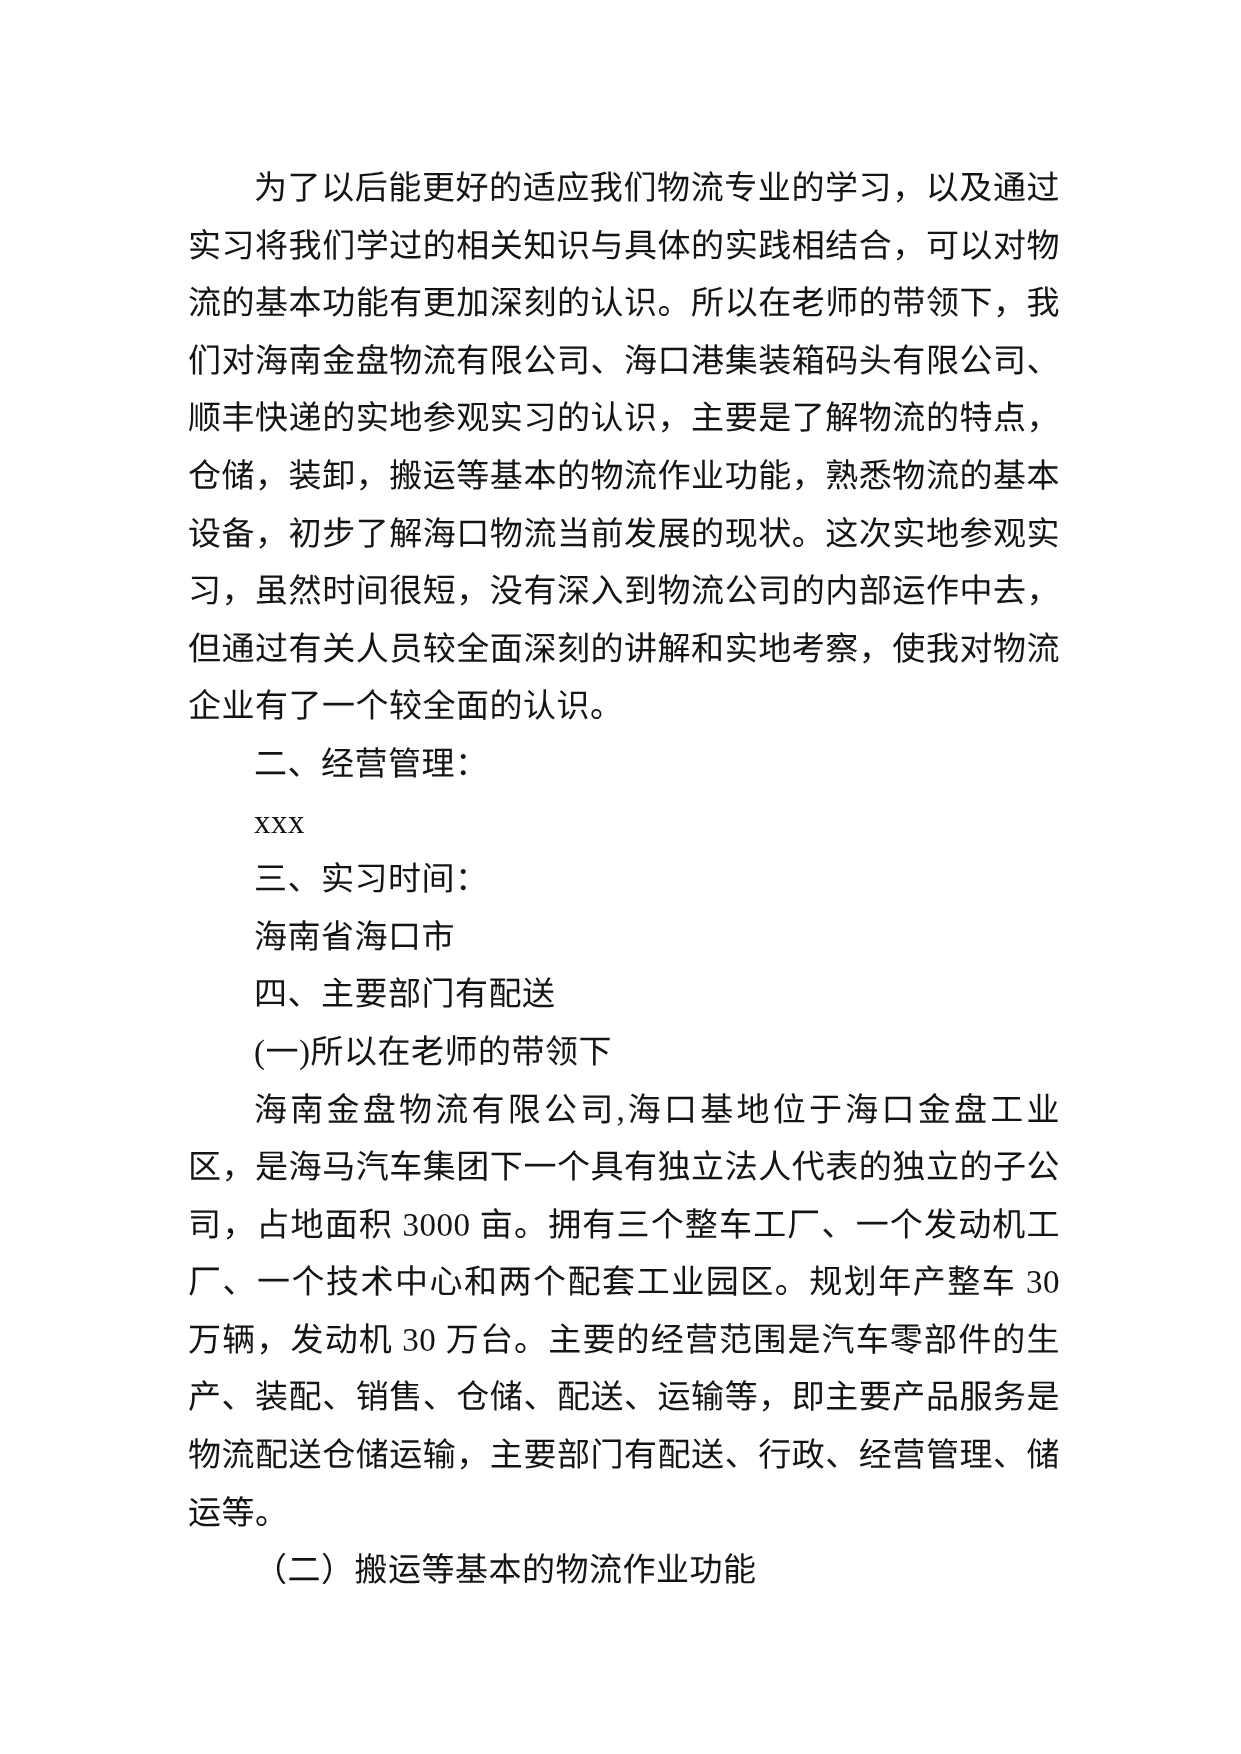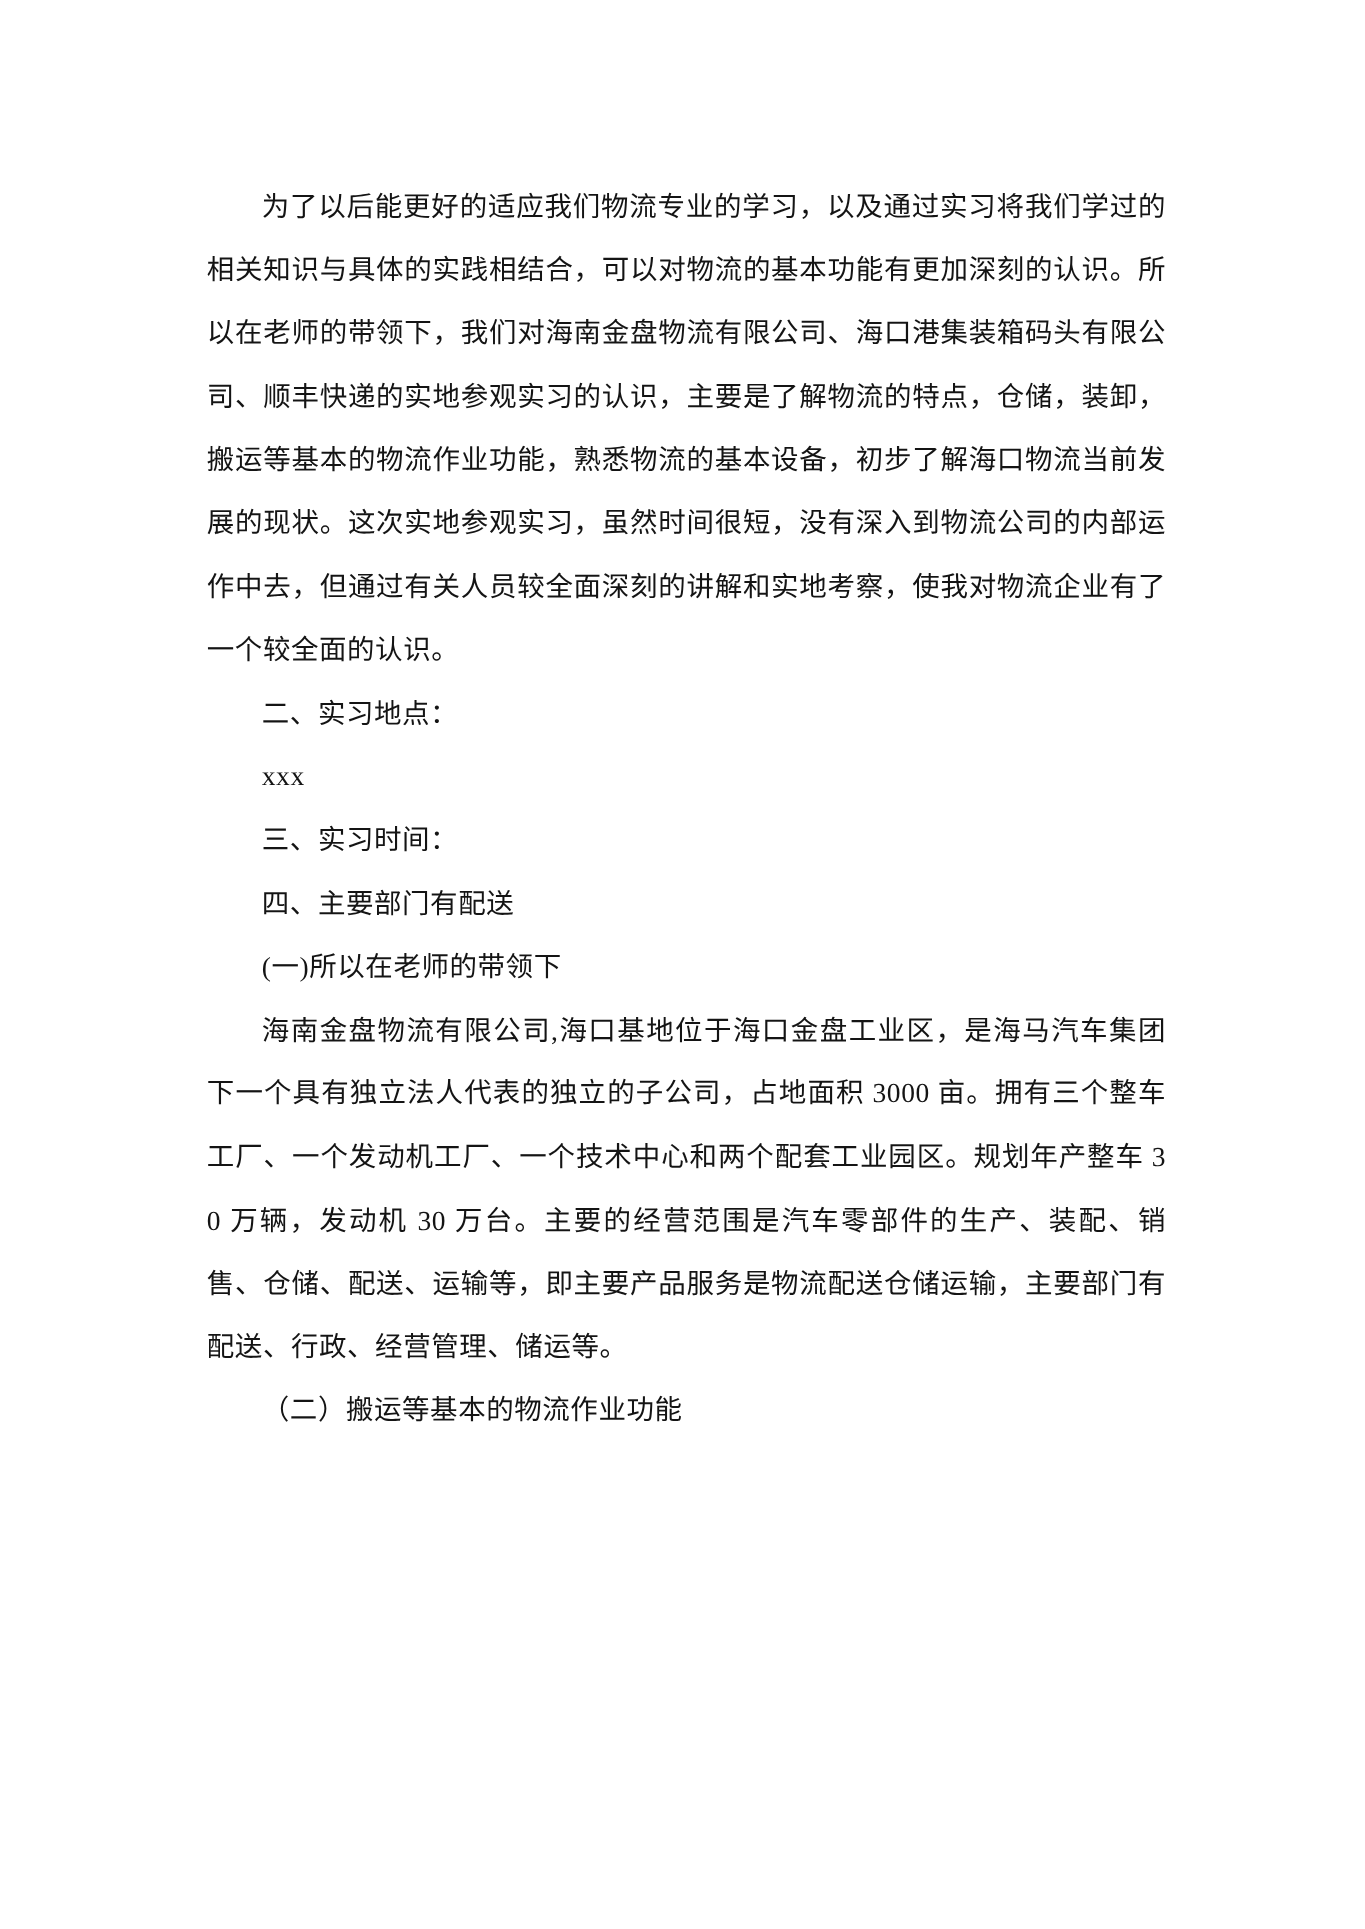--- a/index.html
+++ b/index.html
@@ -21,41 +21,42 @@
     width: 1241px;
     height: 1754px;
     background: #ffffff;
   }
   .doc-body {
     position: absolute;
     left: 188px;
     top: 160px;
     width: 872px;
     color: #141414;
-    font-size: 25px;
+    font-size: 33px;
     line-height: 57.6px;
     text-align: justify;
     text-justify: inter-character;
     letter-spacing: 0.5px;
     font-weight: 400;
   }
   .para {
     margin: 0;
     padding: 0;
     text-indent: 2em;
     word-break: break-all;
   }
 </style>
 </head>
 <body>
 
 <div class="page">
   <div class="doc-body" id="doc-body">
       <p class="para">为了以后能更好的适应我们物流专业的学习，以及通过实习将我们学过的相关知识与具体的实践相结合，可以对物流的基本功能有更加深刻的认识。所以在老师的带领下，我们对海南金盘物流有限公司、海口港集装箱码头有限公司、顺丰快递的实地参观实习的认识，主要是了解物流的特点，仓储，装卸，搬运等基本的物流作业功能，熟悉物流的基本设备，初步了解海口物流当前发展的现状。这次实地参观实习，虽然时间很短，没有深入到物流公司的内部运作中去，但通过有关人员较全面深刻的讲解和实地考察，使我对物流企业有了一个较全面的认识。</p>
-      <p class="para">二、实习地点：</p>
+      <p class="para">二、经营管理：</p>
       <p class="para">xxx</p>
       <p class="para">三、实习时间：</p>
+      <p class="para">海南省海口市</p>
       <p class="para">四、主要部门有配送</p>
       <p class="para">(一)所以在老师的带领下</p>
       <p class="para">海南金盘物流有限公司,海口基地位于海口金盘工业区，是海马汽车集团下一个具有独立法人代表的独立的子公司，占地面积 3000 亩。拥有三个整车工厂、一个发动机工厂、一个技术中心和两个配套工业园区。规划年产整车 30 万辆，发动机 30 万台。主要的经营范围是汽车零部件的生产、装配、销售、仓储、配送、运输等，即主要产品服务是物流配送仓储运输，主要部门有配送、行政、经营管理、储运等。</p>
       <p class="para">（二）搬运等基本的物流作业功能</p>
     </div>
 </div>
 
 </body></html>

